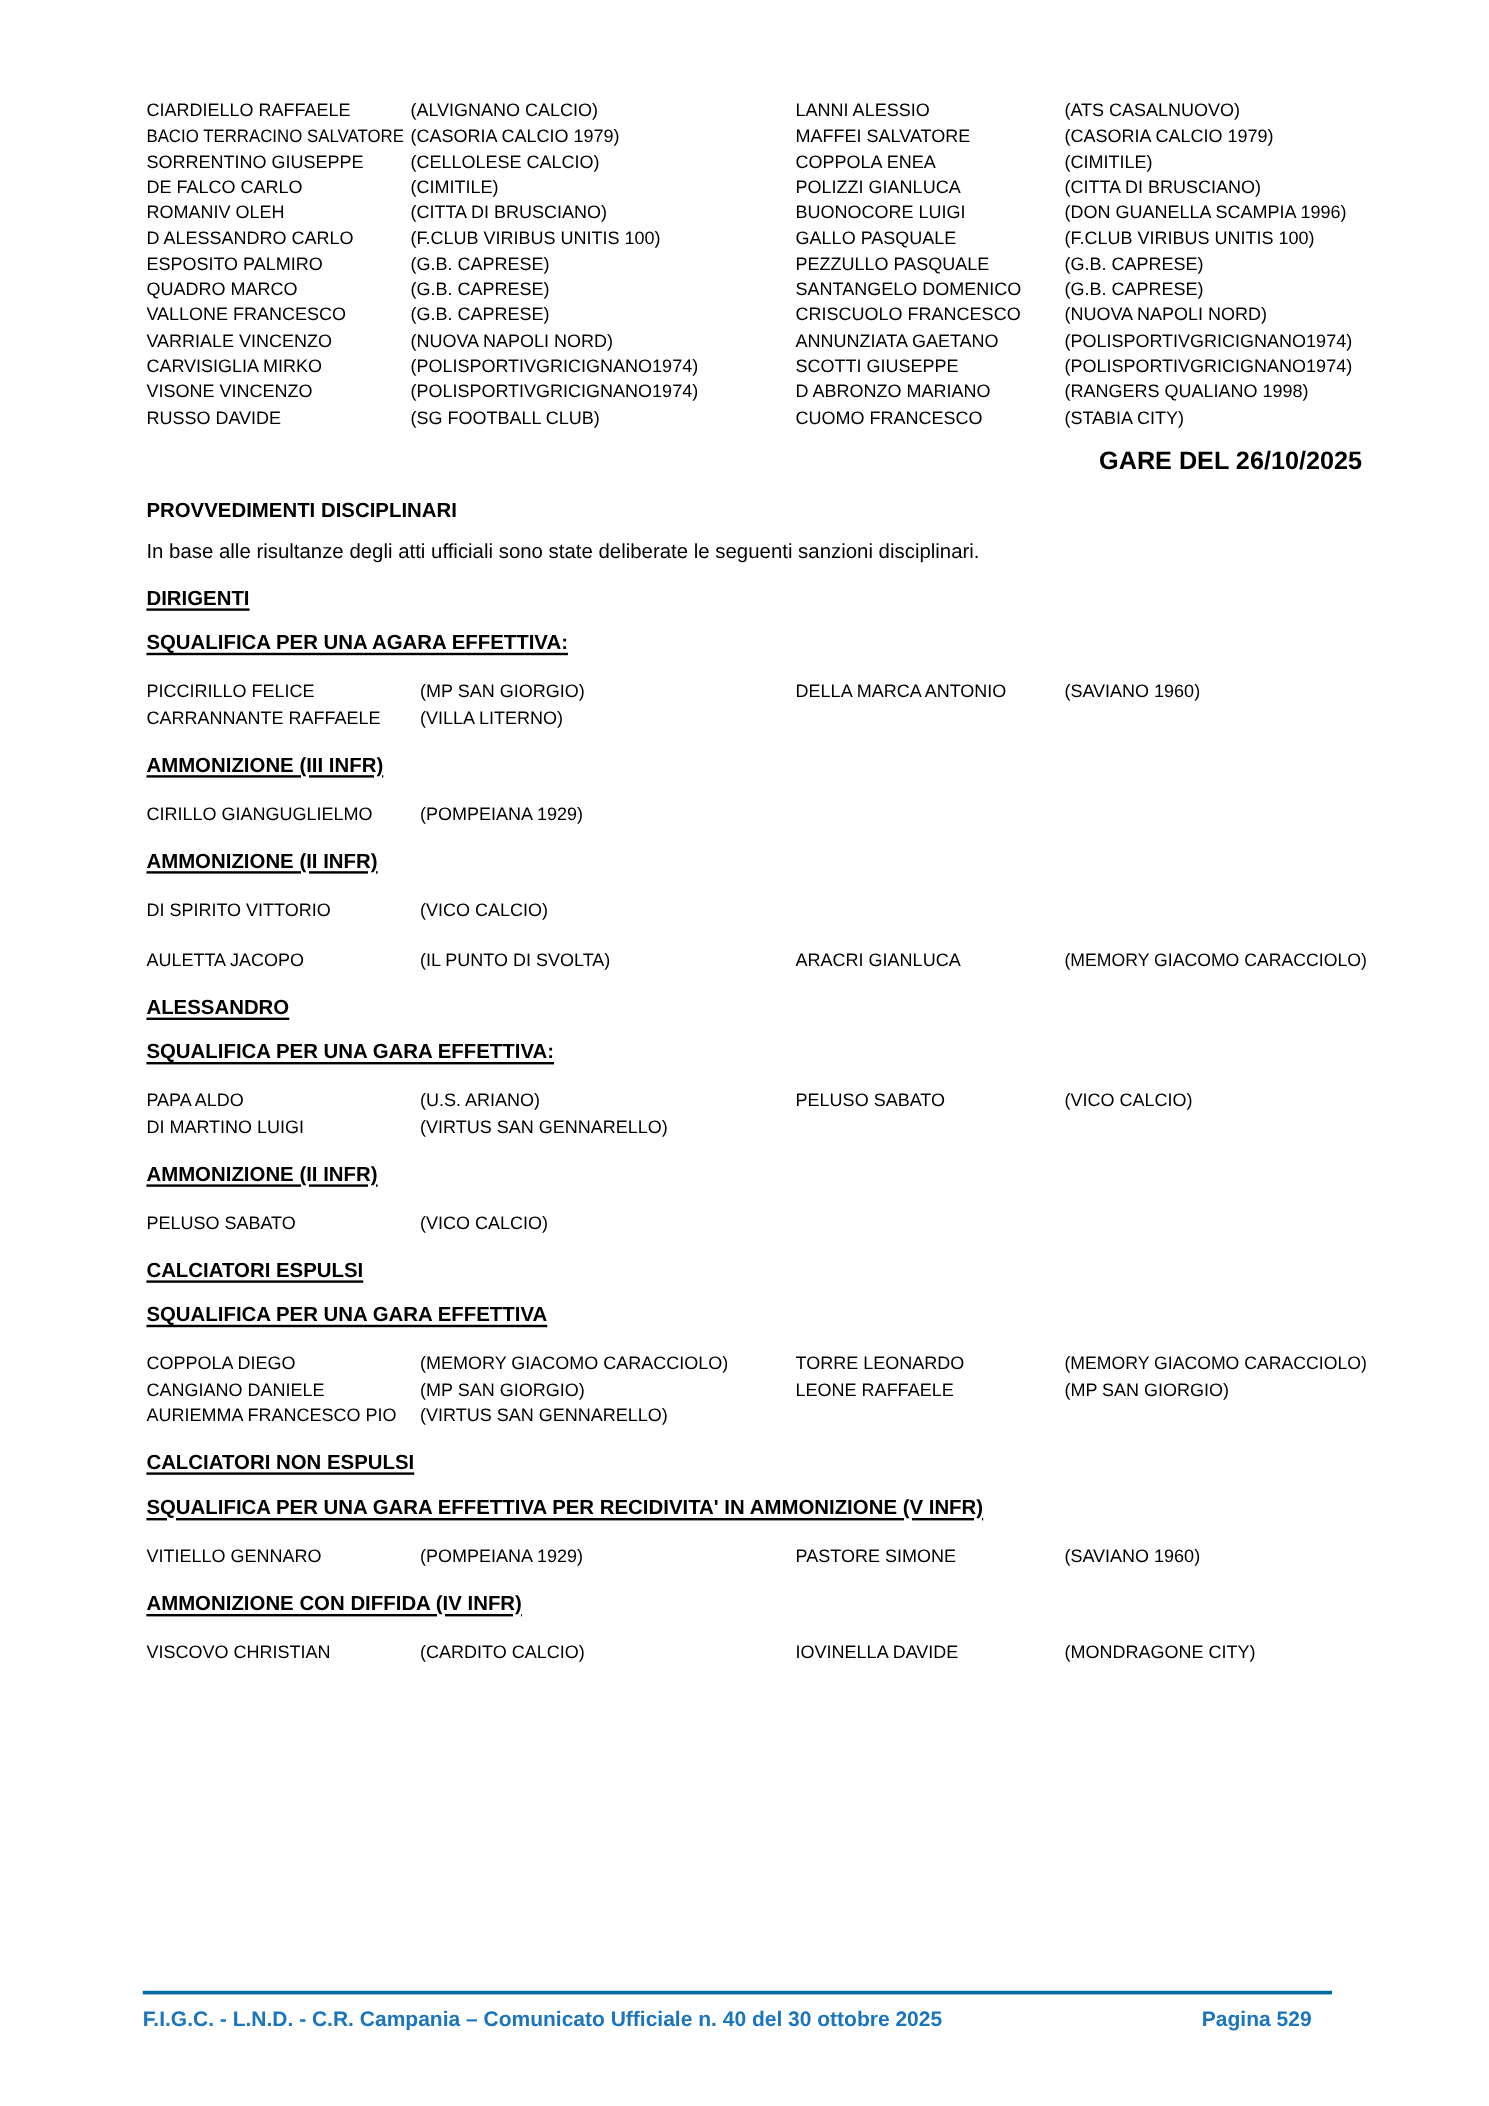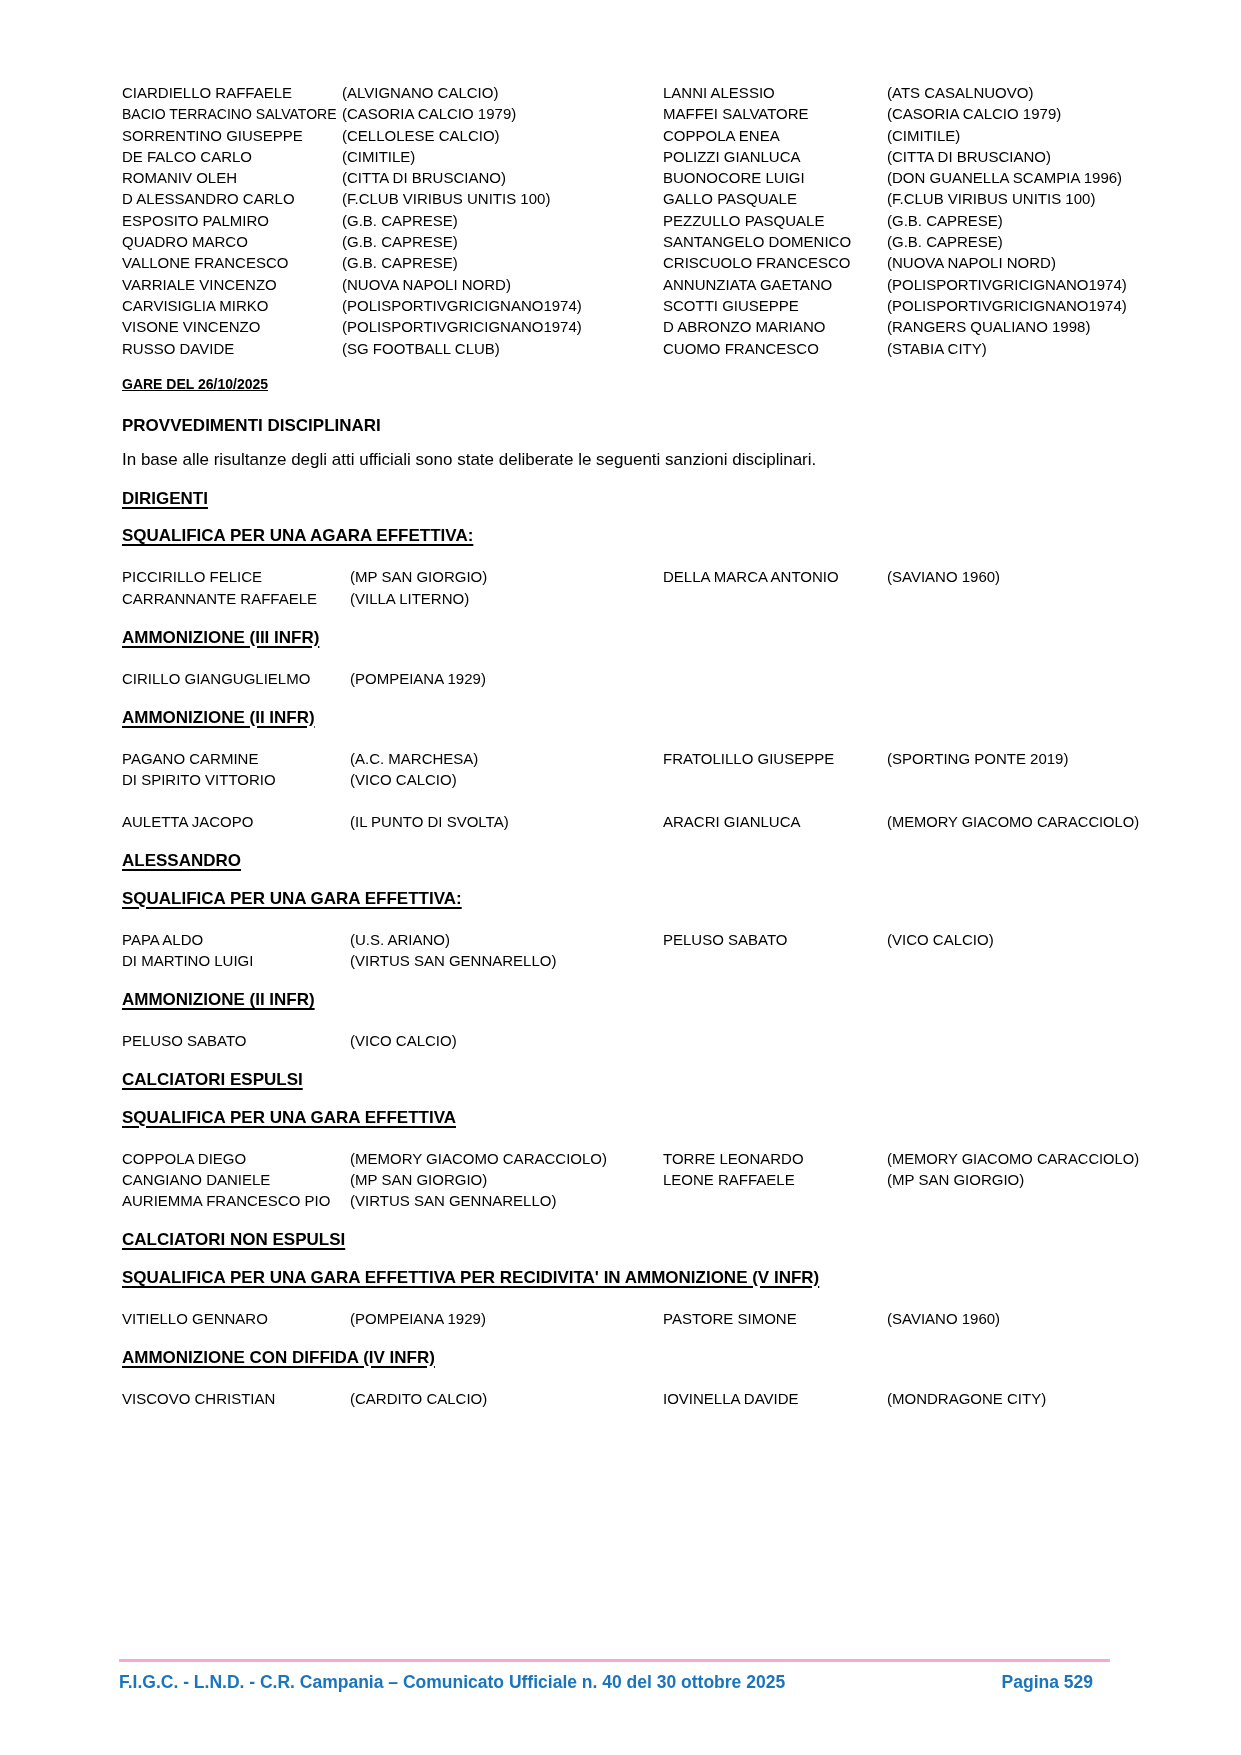--- a/index.html
+++ b/index.html
@@ -10,39 +10,39 @@
   .toplist{padding-top:82px;}
   .row{
     display:grid;margin-left:122px;width:1013px;
     height:21.3px;line-height:21.3px;font-size:15px;
   }
   .row-top{grid-template-columns:220px 321px 224px 1fr;}
   .row-sec{grid-template-columns:228px 313px 224px 1fr;}
   .c{overflow:visible;}
   .fit{display:inline-block;white-space:nowrap;transform-origin:left center;}
   .gare{
-    margin:14px 0 0 122px;width:1013px;text-align:left;
-    font-size:14px;font-weight:bold;height:23px;line-height:23px;text-decoration:underline;
+    margin:14px 0 0 122px;width:1013px;text-align:right;
+    font-size:21px;font-weight:bold;height:23px;line-height:23px;
   }
   .provv{
     margin:20px 0 0 122px;font-size:17px;font-weight:bold;
     height:19px;line-height:19px;
   }
   .intro{
     margin:14px 0 0 122px;font-size:17px;height:21px;line-height:21px;white-space:nowrap;
   }
   .shead{
     margin:18.7px 0 0 122px;font-size:17px;font-weight:bold;
     height:19px;line-height:19px;white-space:nowrap;
     text-decoration:underline;text-decoration-thickness:2px;text-underline-offset:3px;
   }
   .grp{margin-top:21px;}
   .footer{
     position:absolute;left:119px;top:1659px;width:991px;
-    border-top:3px solid #f9a8d4;padding-top:9px;
+    border-top:3px solid #0369a1;padding-top:9px;
     display:flex;justify-content:space-between;align-items:baseline;
     color:#1b75bc;font-weight:bold;font-size:17.5px;line-height:22px;
   }
   .footer .pagenum{padding-right:17px;padding-left:39px;}
 </style>
 </head>
 <body>
 
 <div class="toplist">
 
@@ -181,26 +181,20 @@
         <div class="c"><span class="fit"></span></div>
       </div>
 
   </div>
 </div>
 
 <div>
   <div class="shead">AMMONIZIONE (II INFR)</div>
   <div class="grp">
 
-      <div class="row row-sec">
-        <div class="c"><span class="fit">PAGANO CARMINE</span></div>
-        <div class="c"><span class="fit">(A.C. MARCHESA)</span></div>
-        <div class="c"><span class="fit">FRATOLILLO GIUSEPPE</span></div>
-        <div class="c"><span class="fit">(SPORTING PONTE 2019)</span></div>
-      </div>
 
       <div class="row row-sec">
         <div class="c"><span class="fit">DI SPIRITO VITTORIO</span></div>
         <div class="c"><span class="fit">(VICO CALCIO)</span></div>
         <div class="c"><span class="fit"></span></div>
         <div class="c"><span class="fit"></span></div>
       </div>
 
   </div>
 </div>

